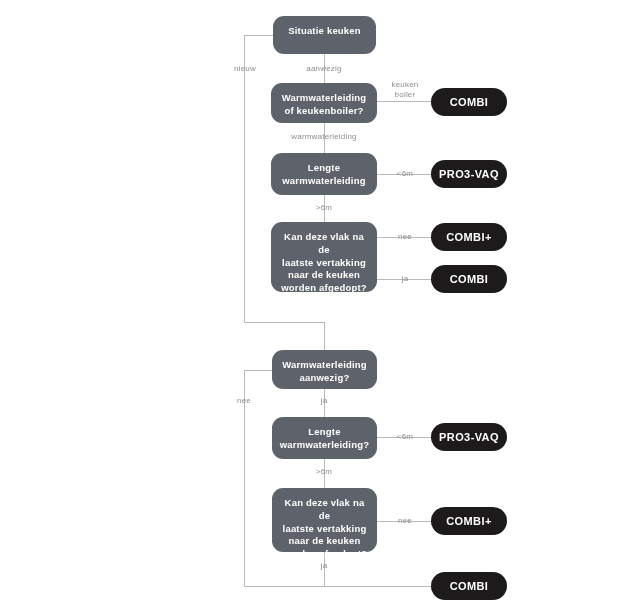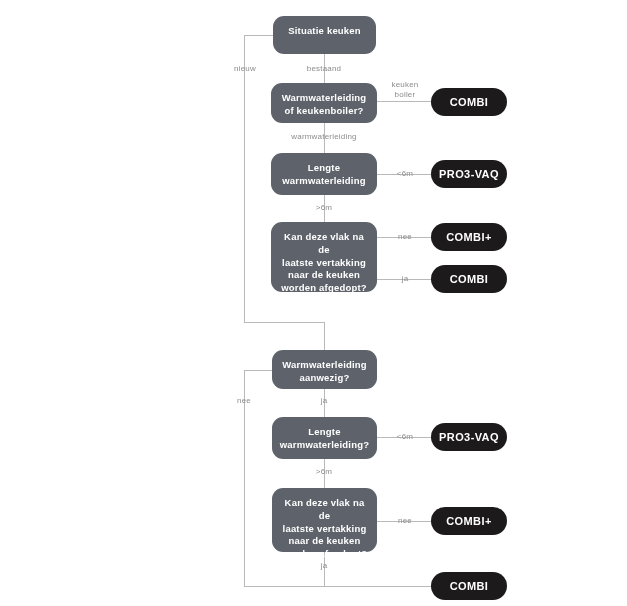--- a/index.html
+++ b/index.html
@@ -165,21 +165,21 @@
   <div class="pill" style="left:431px;top:507px;width:76px;height:28px;">
     <span>COMBI+</span>
   </div>
 
   <div class="pill" style="left:431px;top:572px;width:76px;height:28px;">
     <span>COMBI</span>
   </div>
 
   <div class="elabel" style="left:224px;top:64px;width:42px;">nieuw</div>
 
-  <div class="elabel" style="left:296px;top:64px;width:56px;">bestaand</div>
+  <div class="elabel" style="left:296px;top:64px;width:56px;">aanwezig</div>
 
   <div class="elabel" style="left:385px;top:80px;width:40px;">keuken
 boiler</div>
 
   <div class="elabel" style="left:280px;top:132px;width:88px;">warmwaterleiding</div>
 
   <div class="elabel" style="left:387px;top:169px;width:36px;">&lt;6m</div>
 
   <div class="elabel" style="left:307px;top:203px;width:34px;">&gt;6m</div>
 

